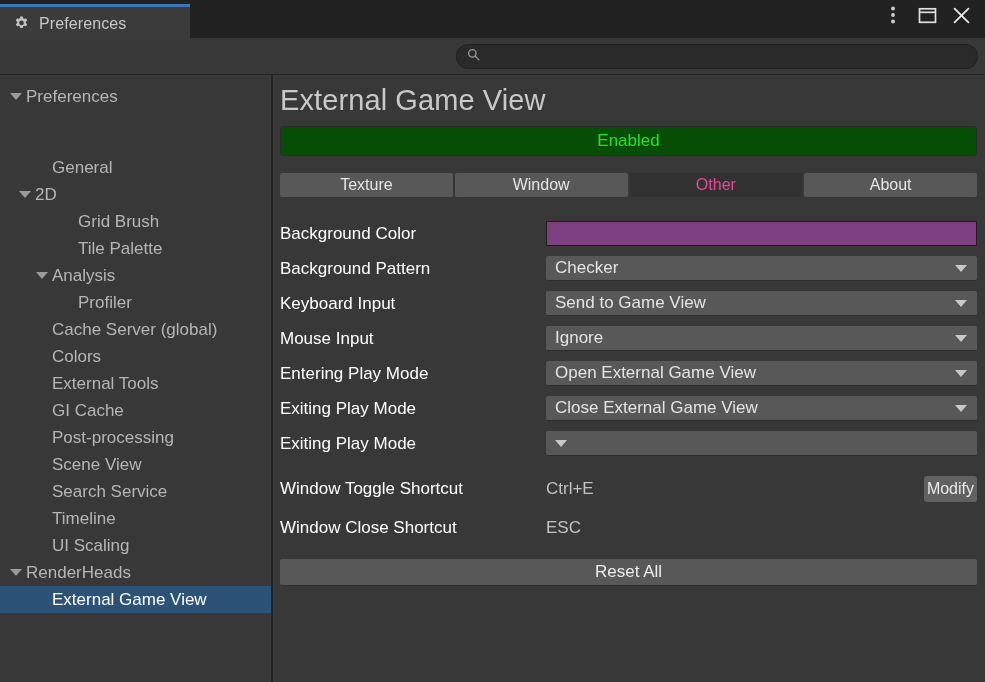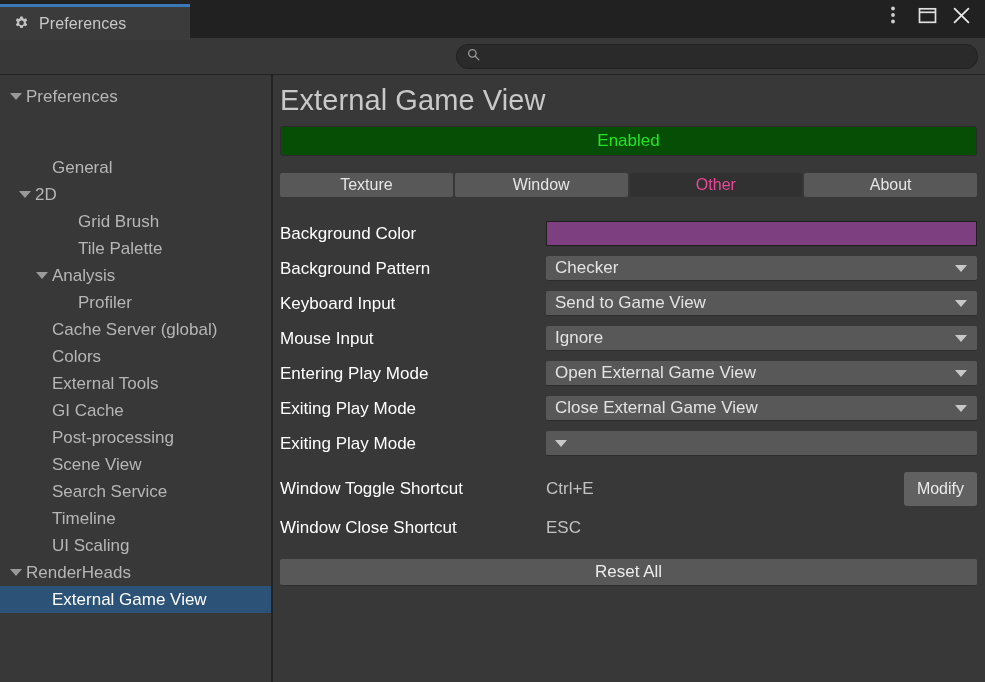--- a/index.html
+++ b/index.html
@@ -265,22 +265,22 @@
     font-size: 17px;
     flex: 1 1 auto;
   }
 
   .modify-btn {
     background: #616161;
     border: none;
     border-radius: 3px;
     color: #ebebeb;
     font-size: 16px;
-    height: 34px;
-    padding: 0 13px;
+    height: 26px;
+    padding: 0 3px;
     font-family: "Liberation Sans", sans-serif;
     cursor: pointer;
   }
 
   .reset-btn {
     width: 100%;
     height: 27px;
     background: #585858;
     border: none;
     border-radius: 2px;

